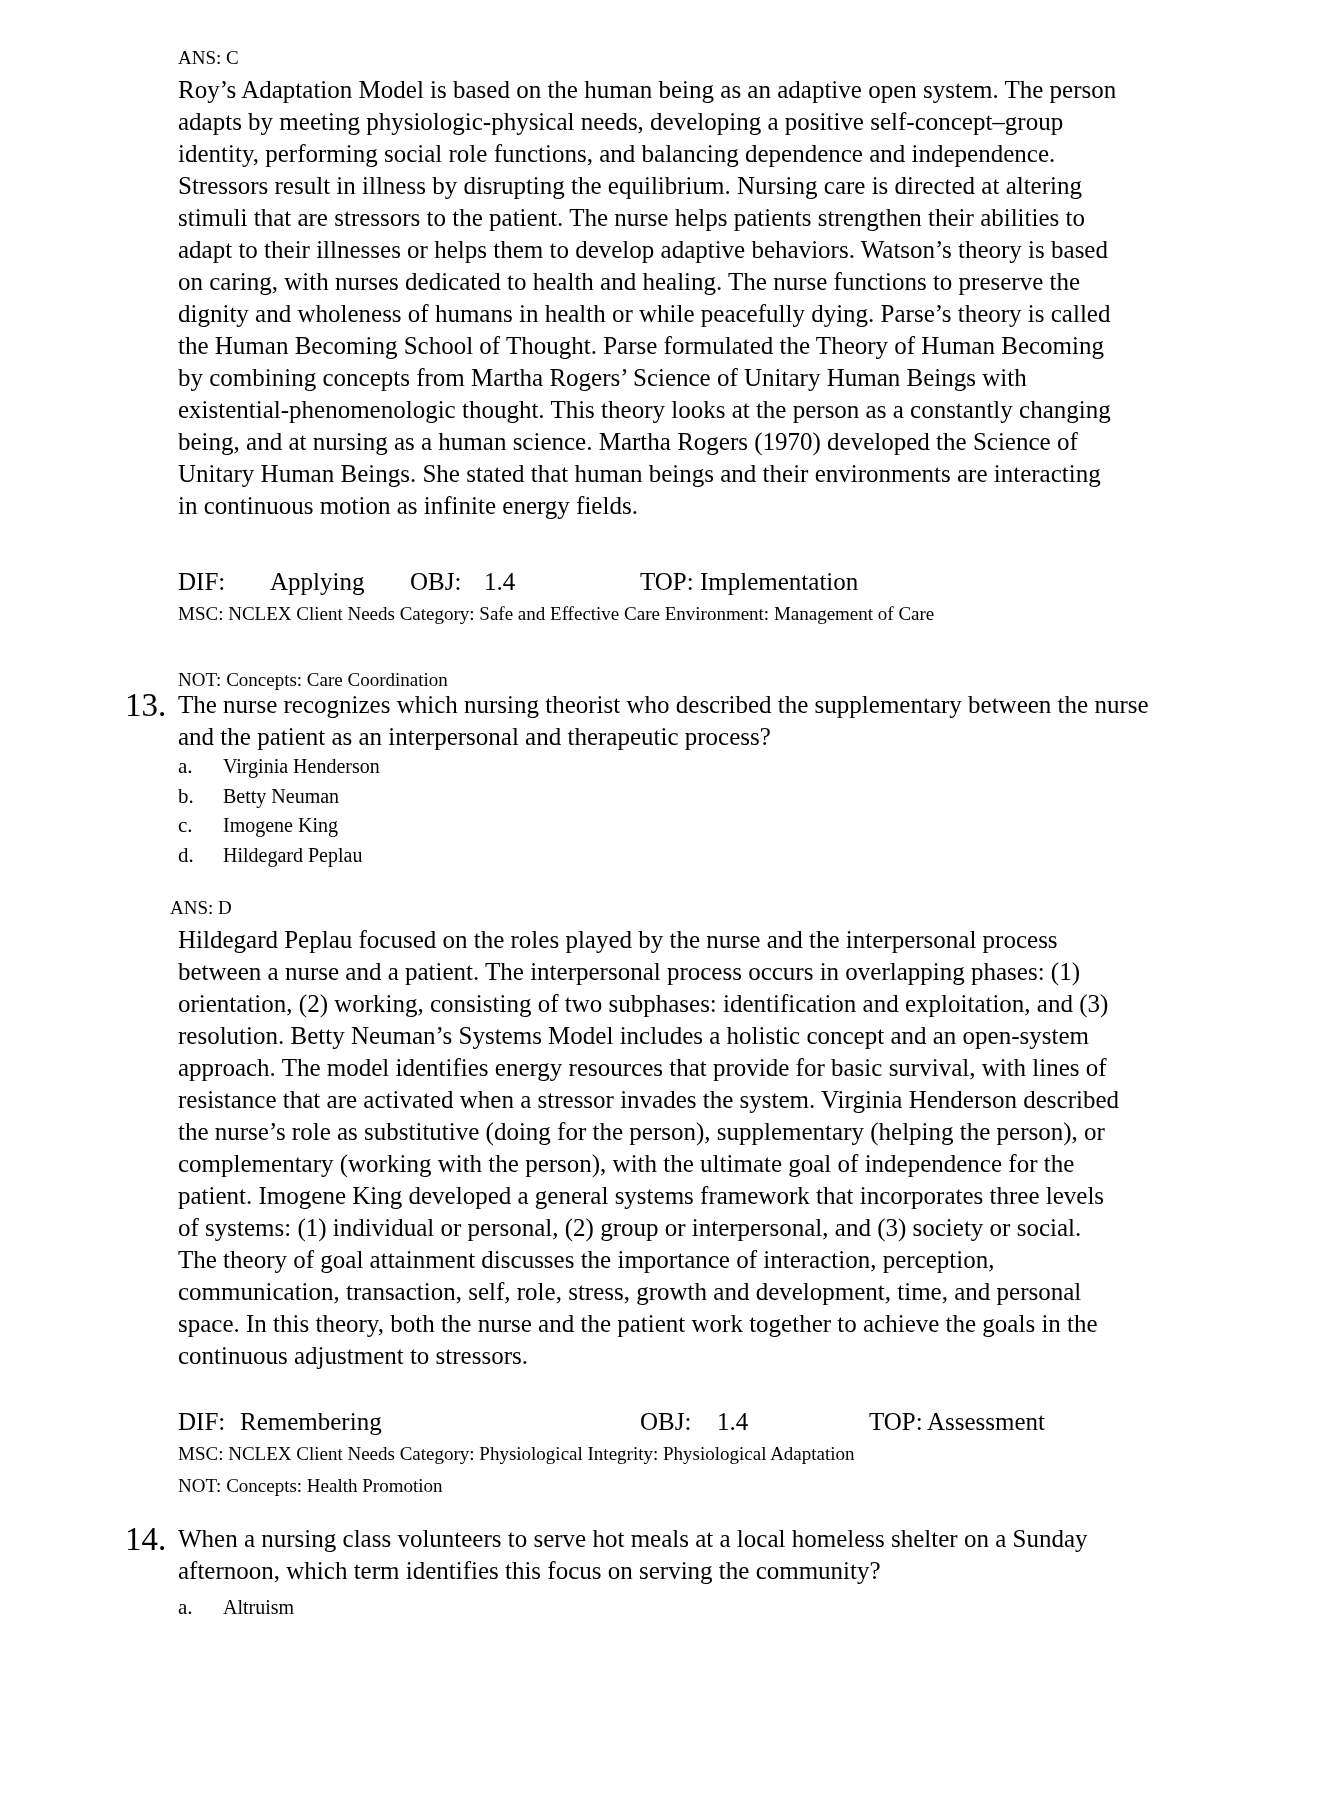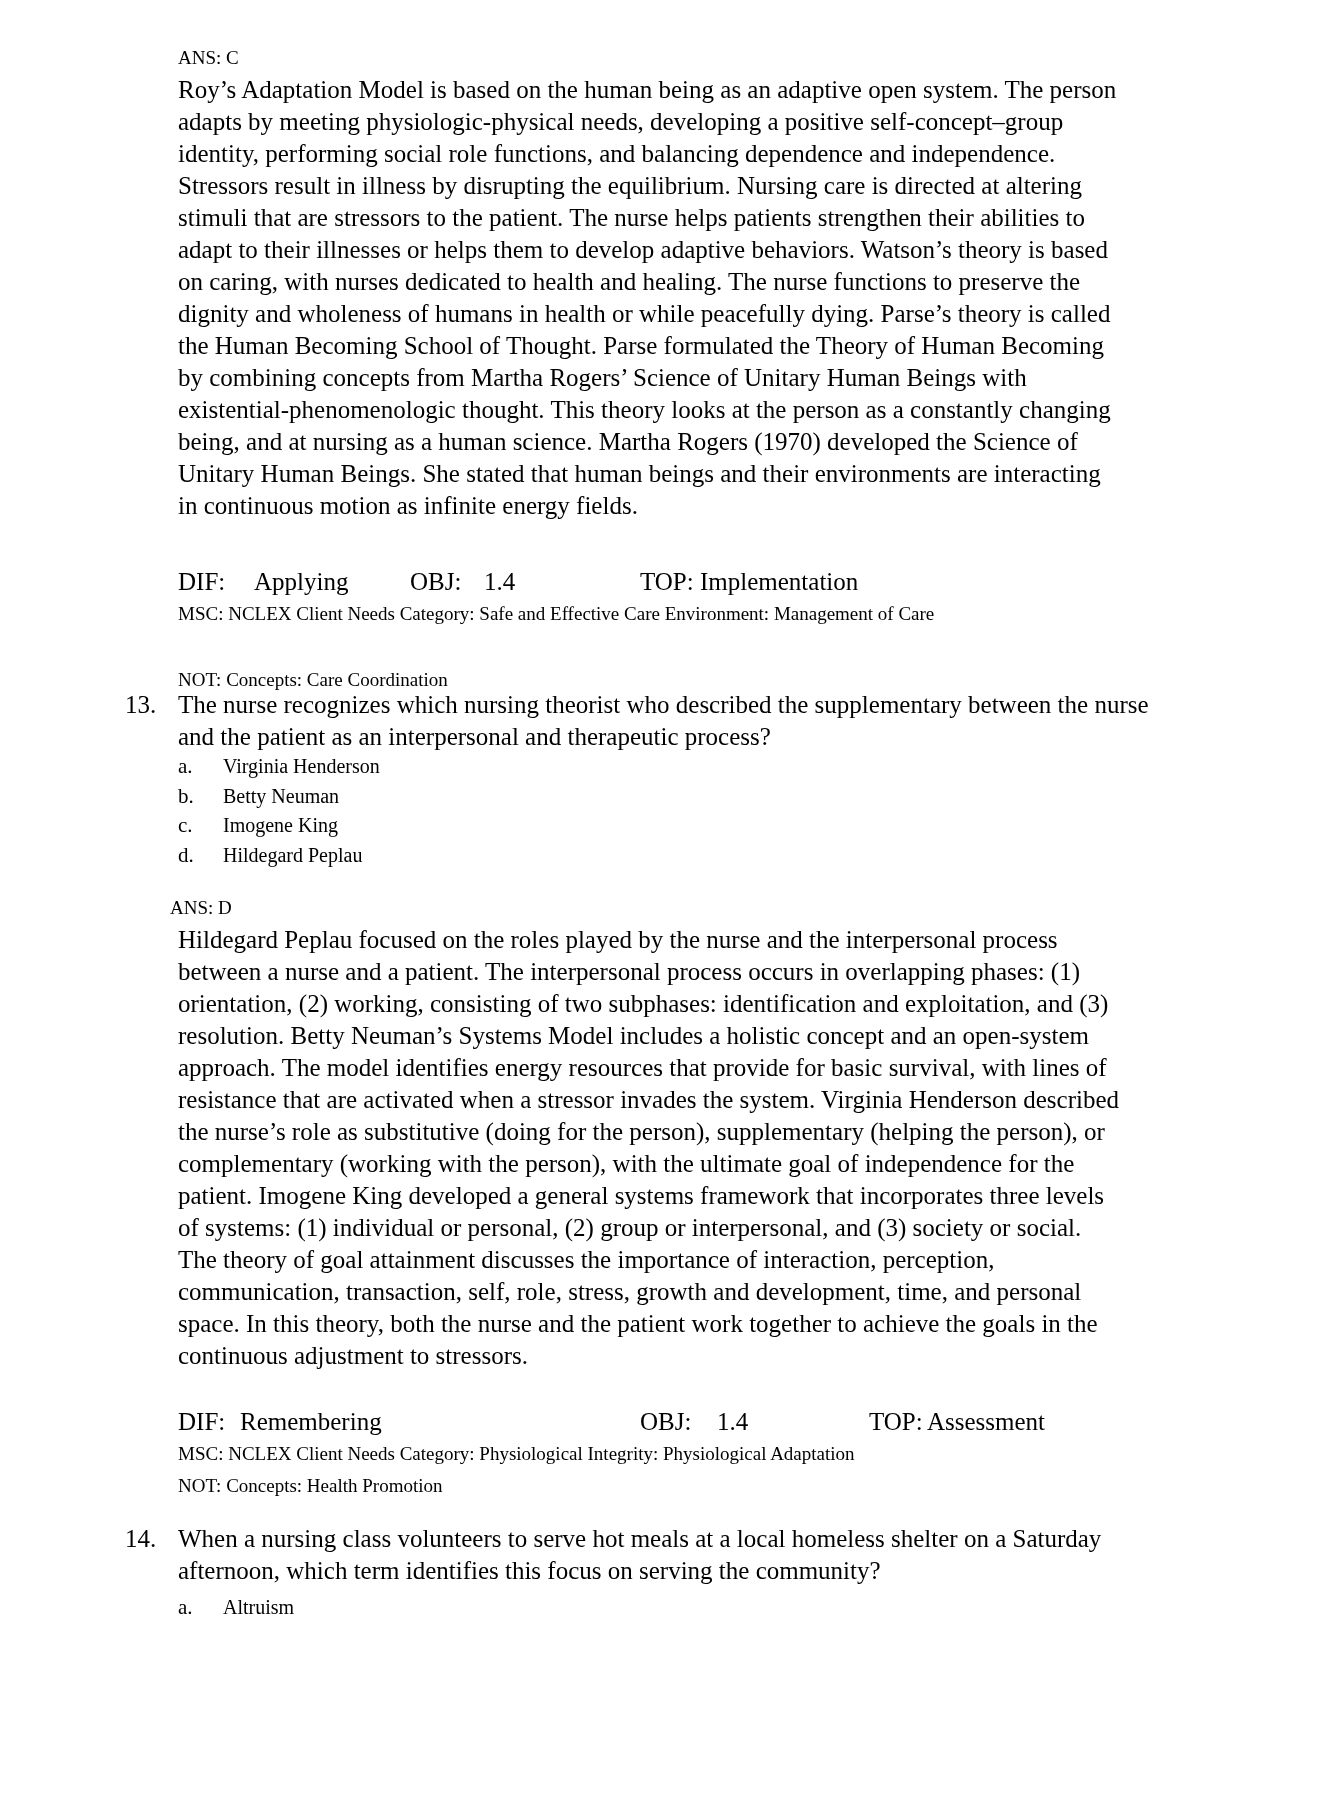--- a/index.html
+++ b/index.html
@@ -8,24 +8,24 @@
     background:#ffffff;color:#000000;
     font-family:"Liberation Serif","DejaVu Serif",serif;
     position:relative;overflow:hidden;
   }
   .abs{position:absolute}
   .t{font-size:25px;line-height:32px;white-space:pre}
   .label-line{font-size:19px;line-height:32px;white-space:pre}
   .difrow{height:32px;width:960px}
   .difrow span{position:absolute;top:0;font-size:25px;line-height:32px;white-space:pre}
   
-  .dA0{left:0}.dA1{left:76px}.dA2{left:232px}.dA3{left:306px}.dA4{left:462px}.dA5{left:522px}
+  .dA0{left:0}.dA1{left:92px}.dA2{left:232px}.dA3{left:306px}.dA4{left:462px}.dA5{left:522px}
   
   .dB0{left:0}.dB1{left:62px}.dB2{left:462px}.dB3{left:539px}.dB4{left:691px}.dB5{left:749px}
-  .qnum{font-size:25px;line-height:32px}
+  .qnum{font-size:33px;line-height:32px}
   .optlist{width:900px}
   .optrow{display:flex;align-items:baseline;height:29.5px}
   .optletter{font-size:21px;line-height:29.5px;flex:0 0 45px;width:45px}
   .opttext{font-size:20px;white-space:pre}
   
   #ansC-label{left:178px;top:42px}
   #ansC-expl{left:178px;top:74px}
   #difA{left:178px;top:566px}
   #mscA{left:178px;top:598px}
   #notA{left:178px;top:664px}
@@ -115,21 +115,21 @@
   <span class="dB1">Remembering</span>
   <span class="dB2">OBJ:</span>
   <span class="dB3">1.4</span>
   <span class="dB4">TOP:</span>
   <span class="dB5">Assessment</span>
 </div>
 <div class="abs label-line" id="mscB">MSC: NCLEX Client Needs Category: Physiological Integrity: Physiological Adaptation</div>
 <div class="abs label-line" id="notB">NOT: Concepts: Health Promotion</div>
 
 <div class="abs qnum" id="q14num">14.</div>
-<div class="abs t" id="q14text">When a nursing class volunteers to serve hot meals at a local homeless shelter on a Saturday
+<div class="abs t" id="q14text">When a nursing class volunteers to serve hot meals at a local homeless shelter on a Sunday
 afternoon, which term identifies this focus on serving the community?</div>
 
 <div class="abs optlist" id="q14opts">
   <div class="optrow">
     <span class="optletter">a.</span>
     <span class="opttext">Altruism</span>
   </div>
 </div>
 
 </body></html>

